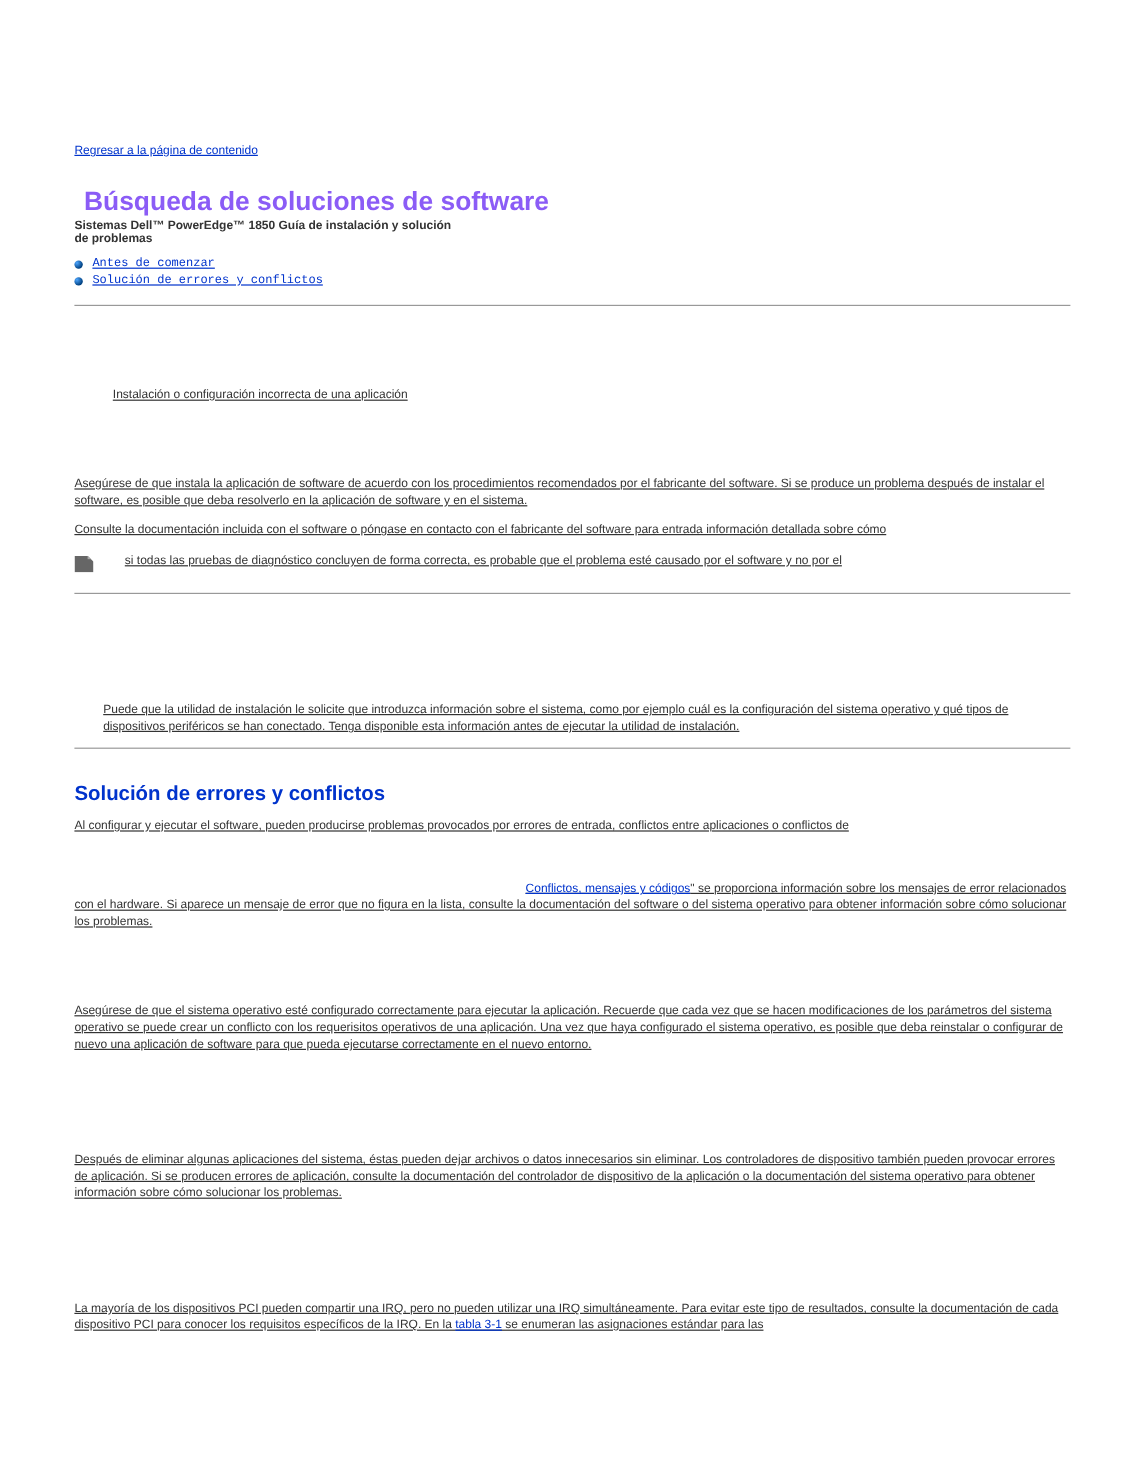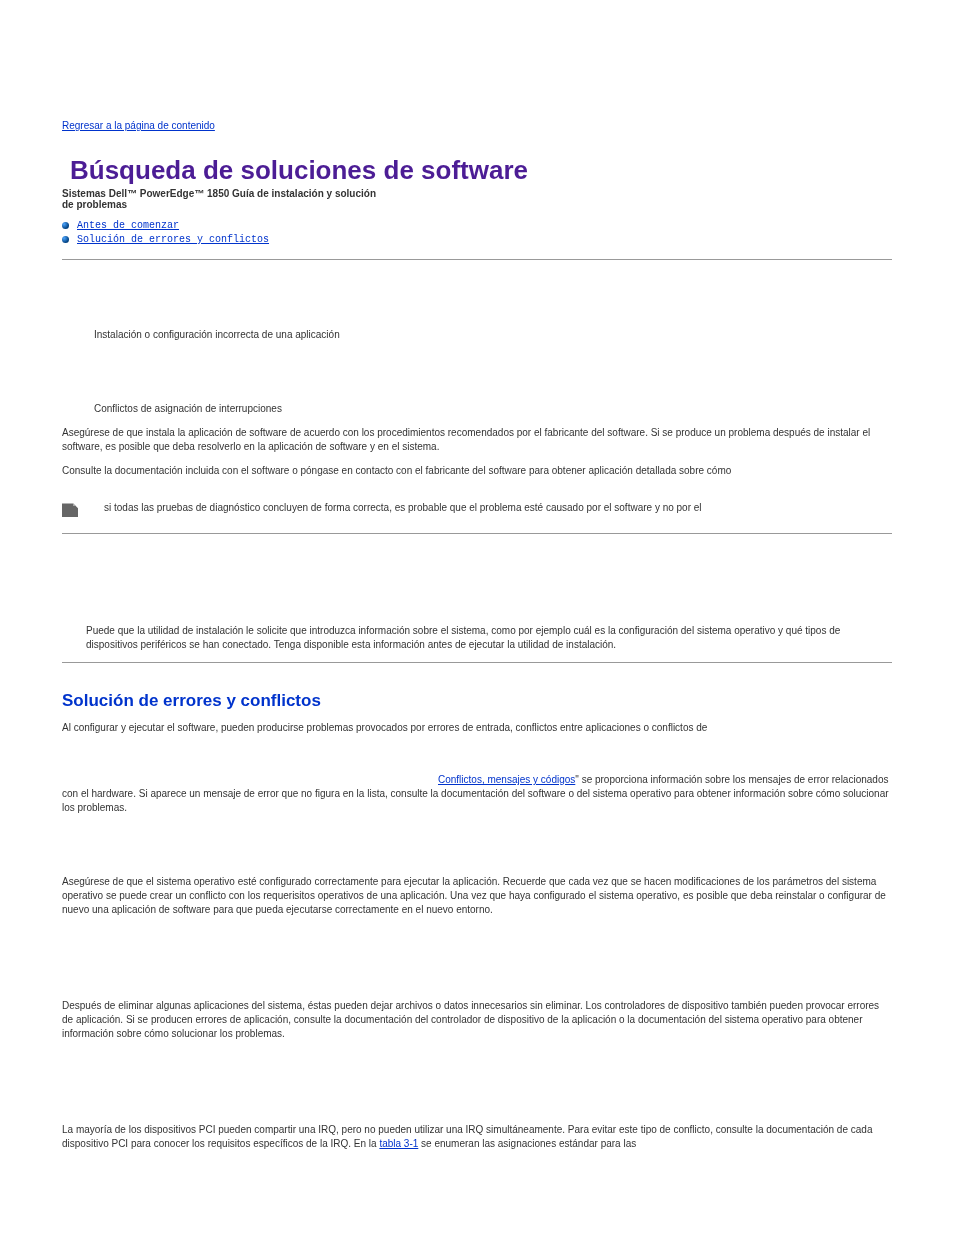--- a/index.html
+++ b/index.html
@@ -20,22 +20,22 @@
     cursor: pointer;
     text-align: right;
   }
   .top-link {
     font-size: 10px;
     margin-bottom: 18px;
     display: inline-block;
     color: #0033cc;
   }
   h1.title {
-    color: #4c1d95;
-    font-size: 26px;
+    color: #8b5cf6;
+    font-size: 22px;
     font-weight: bold;
     margin: 6px 0 2px 8px;
   }
   .subtitle {
     font-size: 10px;
     font-weight: bold;
     margin: 0 0 10px 0;
     max-width: 320px;
   }
   ul.nav {
@@ -62,31 +62,32 @@
     border: none;
     border-top: 1px solid #999;
     margin: 6px 0 18px 0;
   }
   .indent-block {
     margin-left: 32px;
   }
   .para {
     margin: 6px 0 10px 0;
     line-height: 1.4;
+    text-decoration: underline;
   }
   h2.section {
     color: #0033cc;
     font-size: 17px;
     font-weight: bold;
     margin: 28px 0 10px 0;
   }
   .note-row {
     display: flex;
     align-items: flex-start;
-    margin: 23px 0 14px 0;
+    margin: 12px 0 14px 0;
   }
   .note-icon-box {
     width: 42px;
     flex: none;
   }
   .note-icon {
     display: inline-block;
     width: 16px;
     height: 16px;
     background: #666;
@@ -129,26 +130,23 @@
   <hr>
 
   <div class="spacer-md"></div>
 
   <div class="indent-block">
     <div class="para">Instalación o configuración incorrecta de una aplicación</div>
   </div>
 
   <div class="spacer-md"></div>
 
-  <div class="indent-block">
-    <div class="para">Conflictos de asignación de interrupciones</div>
-  </div>
 
   <p class="para">Asegúrese de que instala la aplicación de software de acuerdo con los procedimientos recomendados por el fabricante del software. Si se produce un problema después de instalar el software, es posible que deba resolverlo en la aplicación de software y en el sistema.</p>
-  <p class="para">Consulte la documentación incluida con el software o póngase en contacto con el fabricante del software para obtener aplicación detallada sobre cómo</p>
+  <p class="para">Consulte la documentación incluida con el software o póngase en contacto con el fabricante del software para entrada información detallada sobre cómo</p>
 
   <div class="note-row">
     <div class="note-icon-box">
       <span class="note-icon"></span>
     </div>
     <div class="para" style="margin:0;">si todas las pruebas de diagnóstico concluyen de forma correcta, es probable que el problema esté causado por el software y no por el</div>
   </div>
 
   <hr>
 
@@ -180,21 +178,21 @@
 
   <div class="spacer-md"></div>
   <div class="spacer-sm"></div>
 
   <p class="para">Después de eliminar algunas aplicaciones del sistema, éstas pueden dejar archivos o datos innecesarios sin eliminar. Los controladores de dispositivo también pueden provocar errores de aplicación. Si se producen errores de aplicación, consulte la documentación del controlador de dispositivo de la aplicación o la documentación del sistema operativo para obtener información sobre cómo solucionar los problemas.</p>
 
   <div class="spacer-md"></div>
   <div class="spacer-sm"></div>
 
   <p class="para">
-    <span>La mayoría de los dispositivos PCI pueden compartir una IRQ, pero no pueden utilizar una IRQ simultáneamente. Para evitar este tipo de conflicto, consulte la documentación de cada dispositivo PCI para conocer los requisitos específicos de la IRQ. En la </span><a>tabla 3-1</a><span> se enumeran las asignaciones estándar para las</span>
+    <span>La mayoría de los dispositivos PCI pueden compartir una IRQ, pero no pueden utilizar una IRQ simultáneamente. Para evitar este tipo de resultados, consulte la documentación de cada dispositivo PCI para conocer los requisitos específicos de la IRQ. En la </span><a>tabla 3-1</a><span> se enumeran las asignaciones estándar para las</span>
   </p>
 
   <div class="spacer-sm"></div>
 
   
 
   
 
 </div>
 

